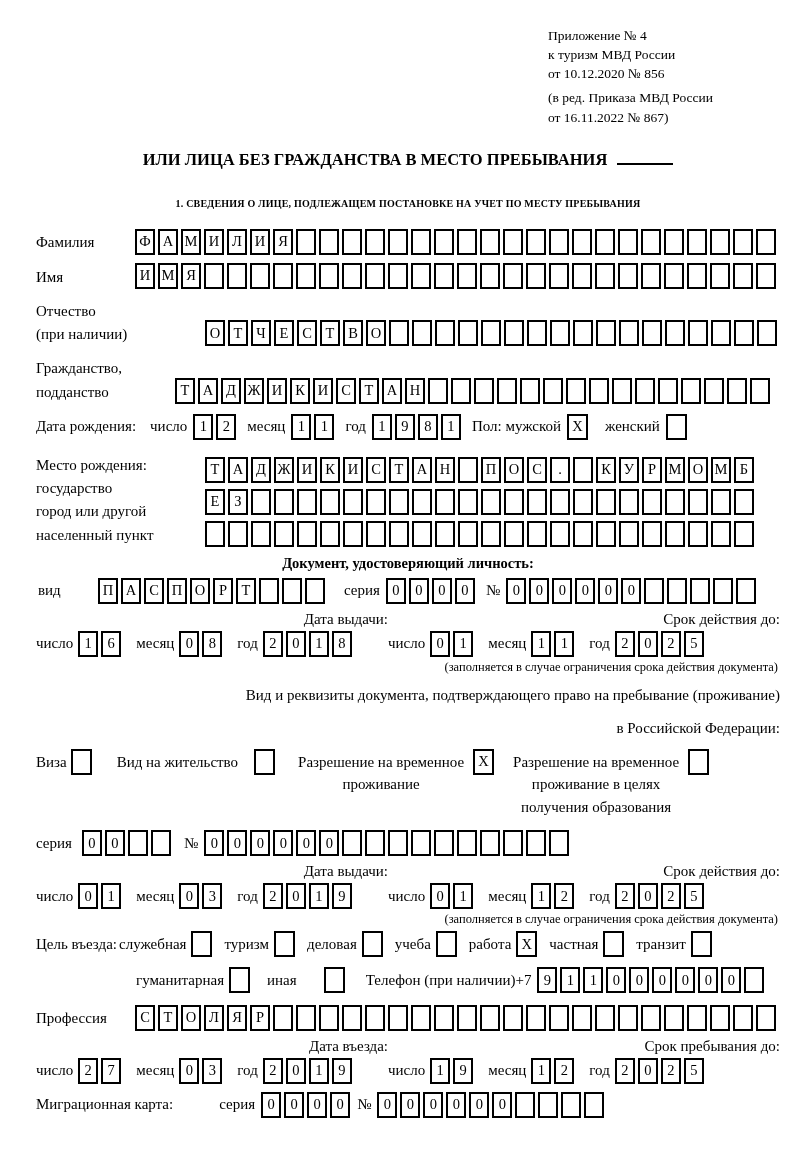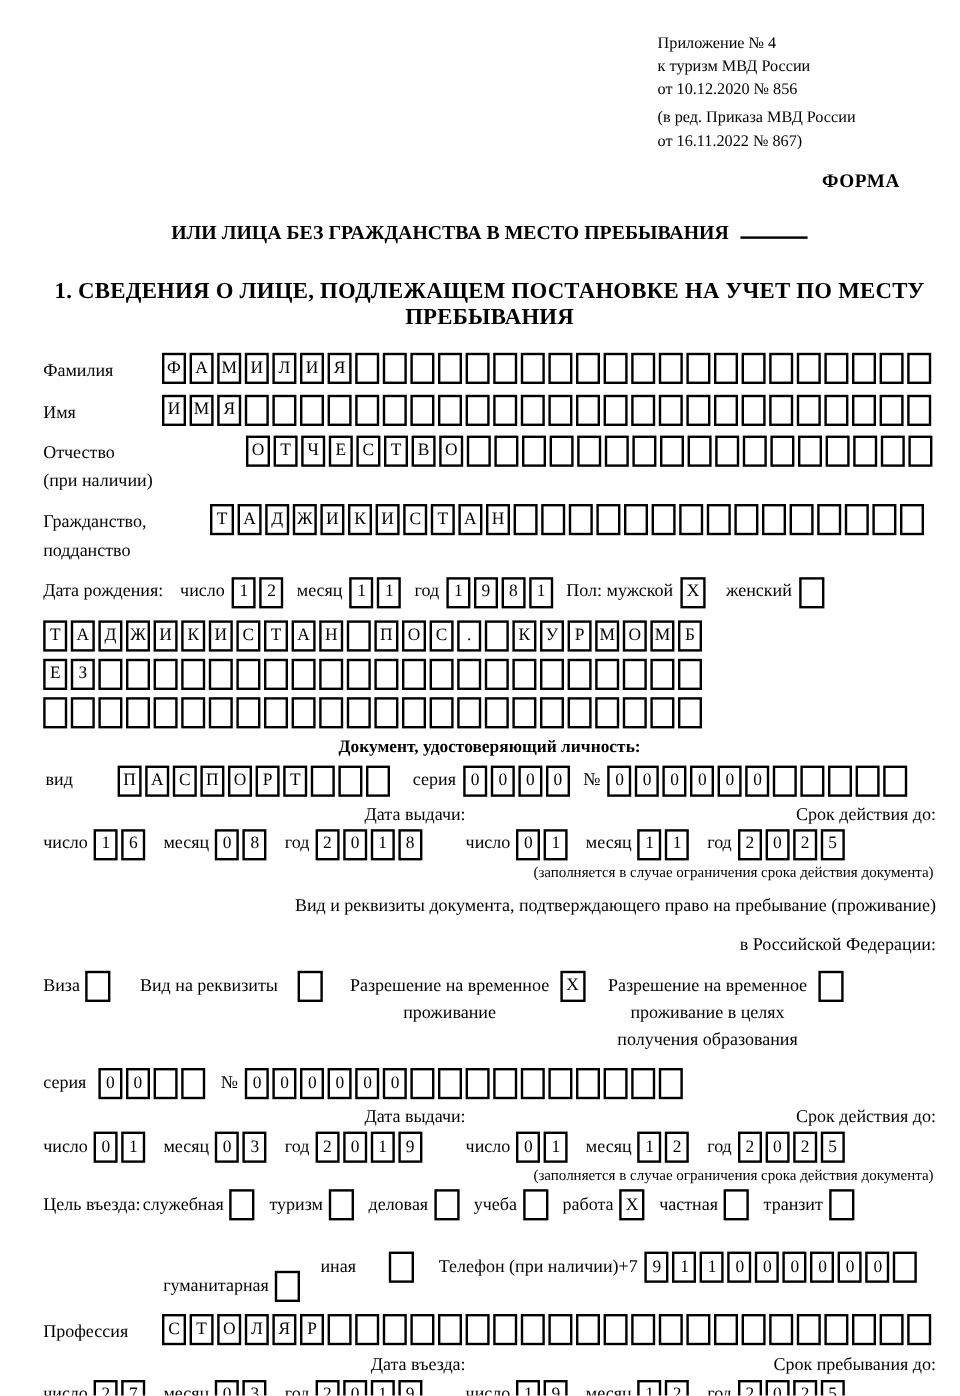--- a/index.html
+++ b/index.html
@@ -11,32 +11,32 @@
   .page { padding:26px 20px 10px 36px; }
 
   
   .hdr-block { margin-left:auto; width:232px; font-size:13.5px; line-height:1.42; }
   .hdr-amend { margin-top:5px; }
   .forma { text-align:right; padding-right:30px; font-weight:bold; font-size:16px; margin-top:16px; letter-spacing:.5px; }
 
   
   .title { text-align:center; font-weight:bold; font-size:16.5px; line-height:1.55; margin-top:20px; }
   .t-underline { display:inline-block; width:56px; height:13px; border-bottom:2.5px solid #000; margin-left:10px; }
-  .sec-heading { text-align:center; font-weight:bold; font-size:19px; margin-top:26px; margin-bottom:18px; letter-spacing:.2px; }
+  .sec-heading { text-align:center; font-weight:bold; font-size:10px; margin-top:26px; margin-bottom:18px; letter-spacing:.2px; }
 
   
   .cells { display:flex; flex-wrap:nowrap; }
   .cell {
     display:inline-flex; flex:none; width:20px; height:26px; border:2px solid #000;
     margin-right:3px; align-items:center; justify-content:center;
     font-size:14.5px; background:#fff;
   }
   .cb { width:21px; }
 
-  .frow { display:flex; align-items:flex-start; margin-bottom:7px; }
+  .frow { display:flex; align-items:flex-end; margin-bottom:7px; }
   .flabel { flex:none; padding-top:4px; white-space:pre-line; line-height:1.55; }
   .w99  { width:99px; }
   .w139 { width:139px; }
   .w169 { width:169px; }
 
   .stack { display:flex; flex-direction:column; gap:6px; }
 
   
   .ig { display:flex; align-items:center; }
   .ig > .lbl { padding:0 6px 0 0; }
@@ -69,21 +69,20 @@
 
 <div class="page">
 
   <div class="hdr-block">
     <div>Приложение № 4</div>
     <div>к туризм МВД России</div>
     <div>от 10.12.2020 № 856</div>
     <div class="hdr-amend">(в ред. Приказа МВД России</div>
     <div>от 16.11.2022 № 867)</div>
   </div>
-  <div class="forma">ФОРМА</div>
 
   <div class="title">
     <div><span>ИЛИ ЛИЦА БЕЗ ГРАЖДАНСТВА В МЕСТО ПРЕБЫВАНИЯ</span><span class="t-underline"></span></div>
   </div>
 
   <div class="sec-heading">1. СВЕДЕНИЯ О ЛИЦЕ, ПОДЛЕЖАЩЕМ ПОСТАНОВКЕ НА УЧЕТ ПО МЕСТУ ПРЕБЫВАНИЯ</div>
 
   <div class="frow">
     <div class="flabel w99">Фамилия</div>
     <div class="cells">
@@ -246,20 +245,24 @@
       <span class="lbl">Пол: мужской</span>
       <span class="cell cb">X</span>
     </span>
     <span class="ig gap14">
       <span class="lbl">женский</span>
       <span class="cell cb"></span>
     </span>
   </div>
 
   <div class="frow" style="margin-top:10px;">
+    <div class="flabel w169">Место рождения:
+государство
+город или другой
+населенный пункт</div>
     <div class="stack">
       <div class="cells">
           <span class="cell">Т</span>
           <span class="cell">А</span>
           <span class="cell">Д</span>
           <span class="cell">Ж</span>
           <span class="cell">И</span>
           <span class="cell">К</span>
           <span class="cell">И</span>
           <span class="cell">С</span>
@@ -430,21 +433,21 @@
   </div>
 
   <div class="permit-intro">Вид и реквизиты документа, подтверждающего право на пребывание (проживание)
 в Российской Федерации:</div>
   <div class="permits">
     <div class="pitem">
       <span class="ptxt">Виза</span>
       <span class="cell cb" style="margin-left:4px;"></span>
     </div>
     <div class="pitem" style="margin-left:22px;">
-      <span class="ptxt">Вид на реквизиты</span>
+      <span class="ptxt">Вид на жительство</span>
       <span class="cell cb" style="margin-left:16px;"></span>
     </div>
     <div class="pitem" style="margin-left:20px;">
       <span class="ptxt">Разрешение на временное
 проживание</span>
       <span class="cell cb">X</span>
     </div>
     <div class="pitem" style="margin-left:16px;">
       <span class="ptxt">Разрешение на временное
 проживание в целях
@@ -561,21 +564,21 @@
     <span class="purpose-item">
       <span>частная</span>
       <span class="cell cb"></span>
     </span>
     <span class="purpose-item">
       <span>транзит</span>
       <span class="cell cb"></span>
     </span>
   </div>
   <div class="frow" style="align-items:center; margin-left:100px; margin-bottom:10px;">
-    <span class="purpose-item" style="margin-right:14px;margin-top:32px;">
+    <span class="purpose-item" style="margin-right:14px;">
       <span>гуманитарная</span>
       <span class="cell cb"></span>
     </span>
     <span class="purpose-item" style="margin-right:18px;gap:22px;">
       <span>иная</span>
       <span class="cell cb"></span>
     </span>
     <span class="lbl" style="">Телефон (при наличии)</span>
     <span class="lbl" style="margin-right:6px;">+7</span>
     <span class="cells">

